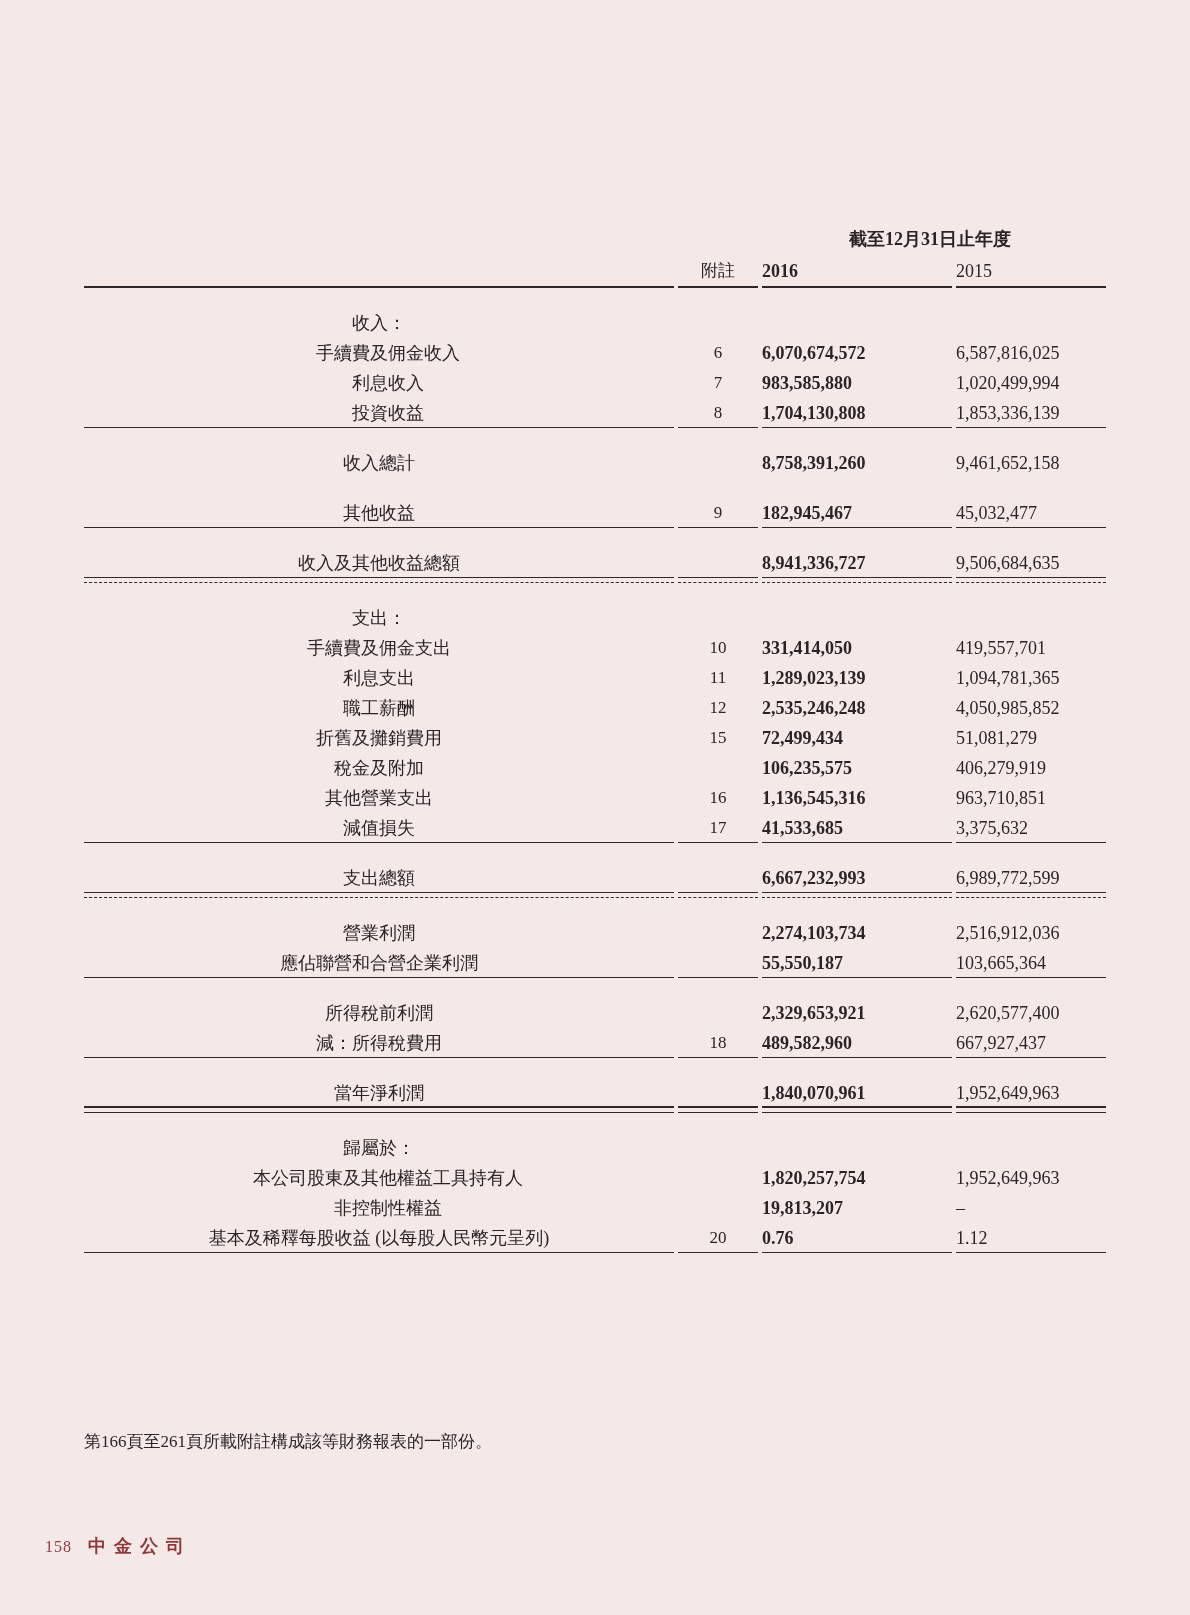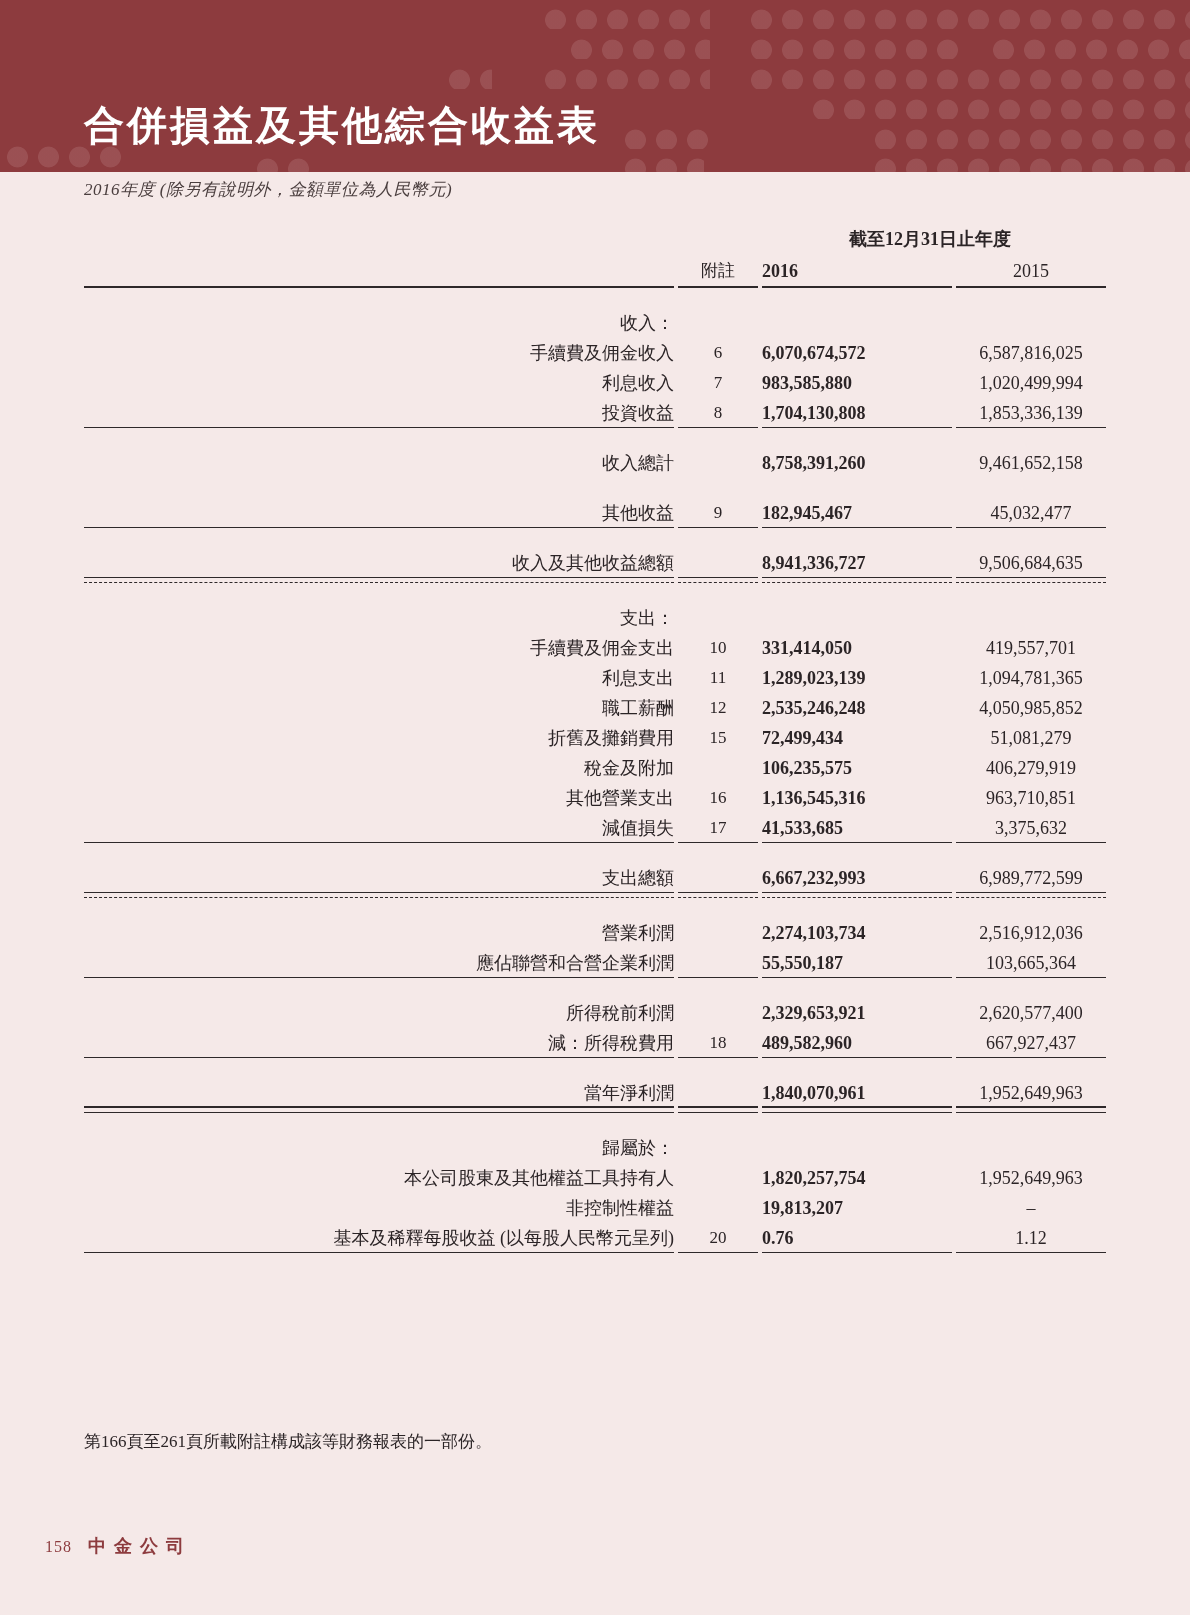--- a/index.html
+++ b/index.html
@@ -11,24 +11,24 @@
   .dots{position:absolute;background-image:radial-gradient(circle,rgba(245,225,225,0.13) 10px,rgba(245,225,225,0) 10.8px);
         background-size:31px 30px;background-position:2px 2px;}
   .banner-title{position:absolute;left:84px;top:98px;font-size:40px;font-weight:bold;color:#ffffff;letter-spacing:3px;}
 
   .subtitle{position:absolute;left:84px;top:178px;font-size:17px;font-style:italic;color:#4a3e3e;letter-spacing:0.5px;}
 
   
   .fintable{position:absolute;left:84px;top:224px;width:1022px;font-size:18px;}
   .frow{display:flex;gap:4px;height:30px;line-height:30px;}
   .frow > span{display:block;white-space:nowrap;}
-  .c-label{flex:1;min-width:0;text-align:right;}
+  .c-label{flex:1;min-width:0;text-align:center;}
   .c-note{width:80px;text-align:center;font-size:17px;}
   .c-2016{width:190px;text-align:left;font-weight:bold;}
-  .c-2015{width:150px;text-align:center;}
+  .c-2015{width:150px;text-align:left;}
   .period-row{display:flex;height:30px;line-height:30px;}
   .period-spacer{flex:1;}
   .period-label{width:352px;text-align:center;font-weight:bold;padding-left:44px;font-size:18px;}
   .colhead{height:34px;line-height:34px;}
   .colhead > span{border-bottom:2.5px solid #2e282a;font-weight:normal;}
   .colhead .c-2016{font-weight:bold;}
   .indent .c-label{padding-left:18px;}
   .gap{margin-top:20px;}
   .first-gap{margin-top:20px;}
   .rule-thin > span{border-bottom:1.5px solid #2e282a;}
@@ -42,40 +42,21 @@
   .footnote{position:absolute;left:84px;top:1430px;font-size:17px;color:#2b2426;}
   .page-footer{position:absolute;left:45px;top:1534px;color:#8d3b3e;display:flex;align-items:baseline;}
   .page-num{font-size:16px;margin-right:16px;letter-spacing:1px;}
   .company{font-size:18px;font-weight:bold;letter-spacing:8px;}
 </style>
 </head>
 <body>
 
 <div class="page">
 
-  <div class="banner">
-    <div class="dots" style="left:538px;top:3px;width:172px;height:26px;"></div>
-    <div class="dots" style="left:744px;top:3px;width:446px;height:26px;"></div>
-    <div class="dots" style="left:564px;top:33px;width:146px;height:26px;"></div>
-    <div class="dots" style="left:744px;top:33px;width:220px;height:26px;"></div>
-    <div class="dots" style="left:986px;top:33px;width:204px;height:26px;"></div>
-    <div class="dots" style="left:442px;top:63px;width:50px;height:26px;"></div>
-    <div class="dots" style="left:538px;top:63px;width:172px;height:26px;"></div>
-    <div class="dots" style="left:744px;top:63px;width:446px;height:26px;"></div>
-    <div class="dots" style="left:806px;top:93px;width:384px;height:26px;"></div>
-    <div class="dots" style="left:618px;top:123px;width:90px;height:26px;"></div>
-    <div class="dots" style="left:868px;top:123px;width:322px;height:26px;"></div>
-    <div class="dots" style="left:0px;top:140px;width:130px;height:32px;"></div>
-    <div class="dots" style="left:250px;top:152px;width:64px;height:20px;"></div>
-    <div class="dots" style="left:618px;top:152px;width:86px;height:20px;"></div>
-    <div class="dots" style="left:868px;top:152px;width:322px;height:20px;"></div>
-    <div class="banner-title">合併損益及其他綜合收益表</div>
-  </div>
-
-  <div class="subtitle">2016年度 (除另有說明外，金額單位為人民幣元)</div>
+
 
   <div class="fintable">
     <div class="period-row">
       <span class="period-spacer"></span>
       <span class="period-label">截至12月31日止年度</span>
     </div>
     <div class="frow colhead">
       <span class="c-label"></span>
       <span class="c-note">附註</span>
       <span class="c-2016">2016</span>

